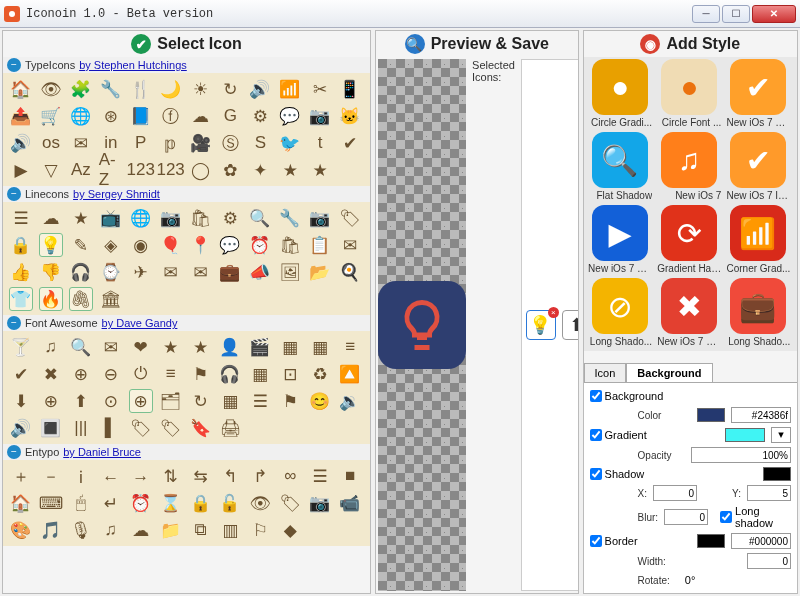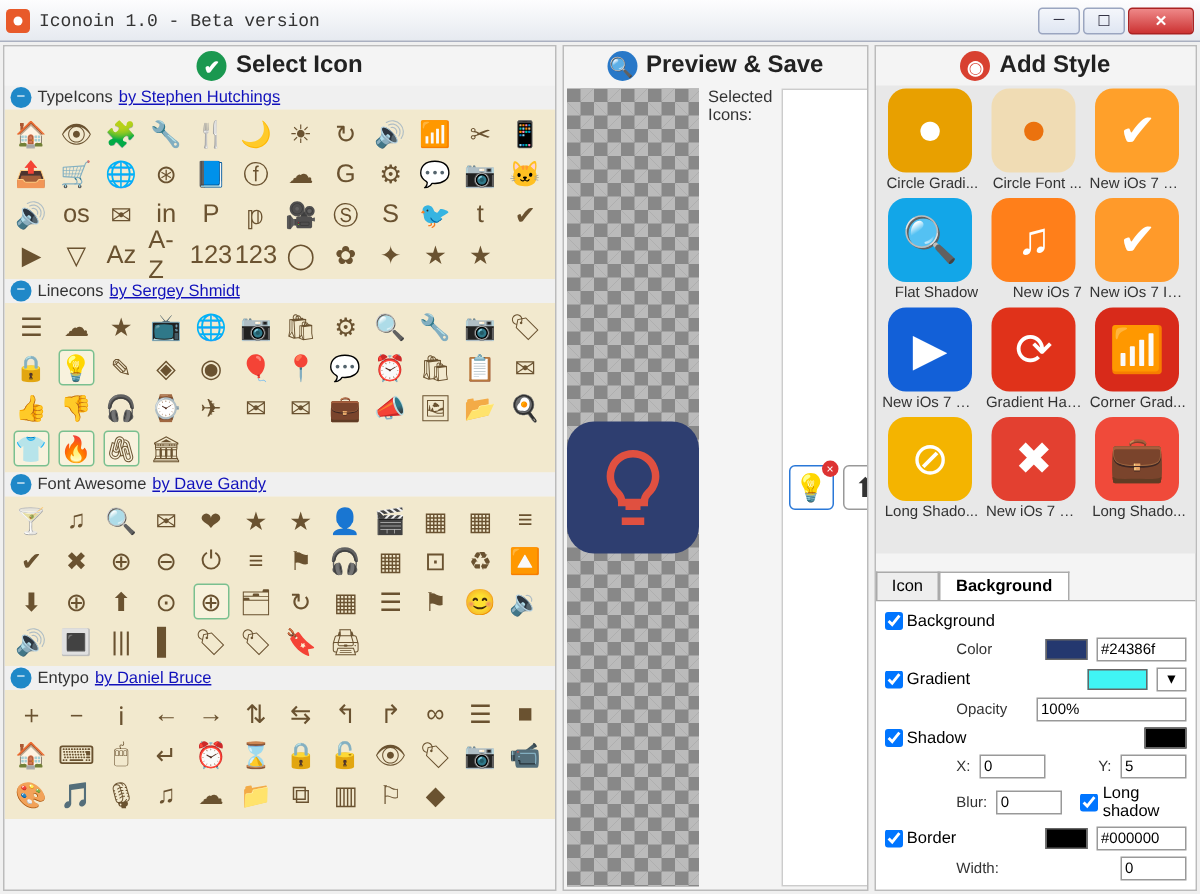--- a/index.html
+++ b/index.html
@@ -65,21 +65,21 @@
 .slabel { font-size:10px; color:#333; white-space:nowrap; overflow:hidden; text-overflow:ellipsis; width:64px; text-align:right; padding-top:2px;}
 
 .tabs { display:flex; border-bottom:1px solid #aaa; margin-top:12px;}
 .tab { padding:3px 10px; font-size:11px; border:1px solid #aaa; border-bottom:none; background:#eee; cursor:pointer;}
 .tab.active { background:#fff; font-weight:bold;}
 .props { background:#fff; flex-shrink:0; padding:4px 6px; font-size:11px;}
 .prow { display:flex; align-items:center; gap:6px; padding:2px 0; min-height:18px;}
 .prow label { display:flex; align-items:center; gap:3px; min-width:78px;}
 .prow input[type=checkbox]{ width:12px; height:12px;}
 .swatch { width:28px; height:14px; border:1px solid #666;}
-.numfield { width:44px; height:16px; border:1px solid #999; font-size:10px; padding:0 2px;}
+.numfield { width:44px; height:16px; border:1px solid #999; font-size:10px; padding:0 2px;text-align:right;}
 .combo { width:74px; height:16px; border:1px solid #999; background:#fff;}
 .prow .lbl2 { font-size:10px; color:#333; }
 .sub { padding-left:48px; }
 </style>
 </head>
 <body>
 
 <div class="titlebar">
   <div class="appicon">
       <svg width="10" height="10">
@@ -453,15 +453,16 @@
           </label>
           <span style="flex:1"></span>
           <span class="swatch" style="background:#000"></span>
           <input class="numfield" style="width: 60px;" value="#000000">
         </div>
       <div class="prow sub">
           <span class="lbl2">Width:</span>
           <span style="flex:1"></span>
           <input class="numfield" value="0" style="">
         </div>
+      <div class="prow sub"><span class="lbl2">Rotate:</span>&nbsp;<span>0°</span></div>
     </div>
   </div>
 </div>
 
 </body></html>

